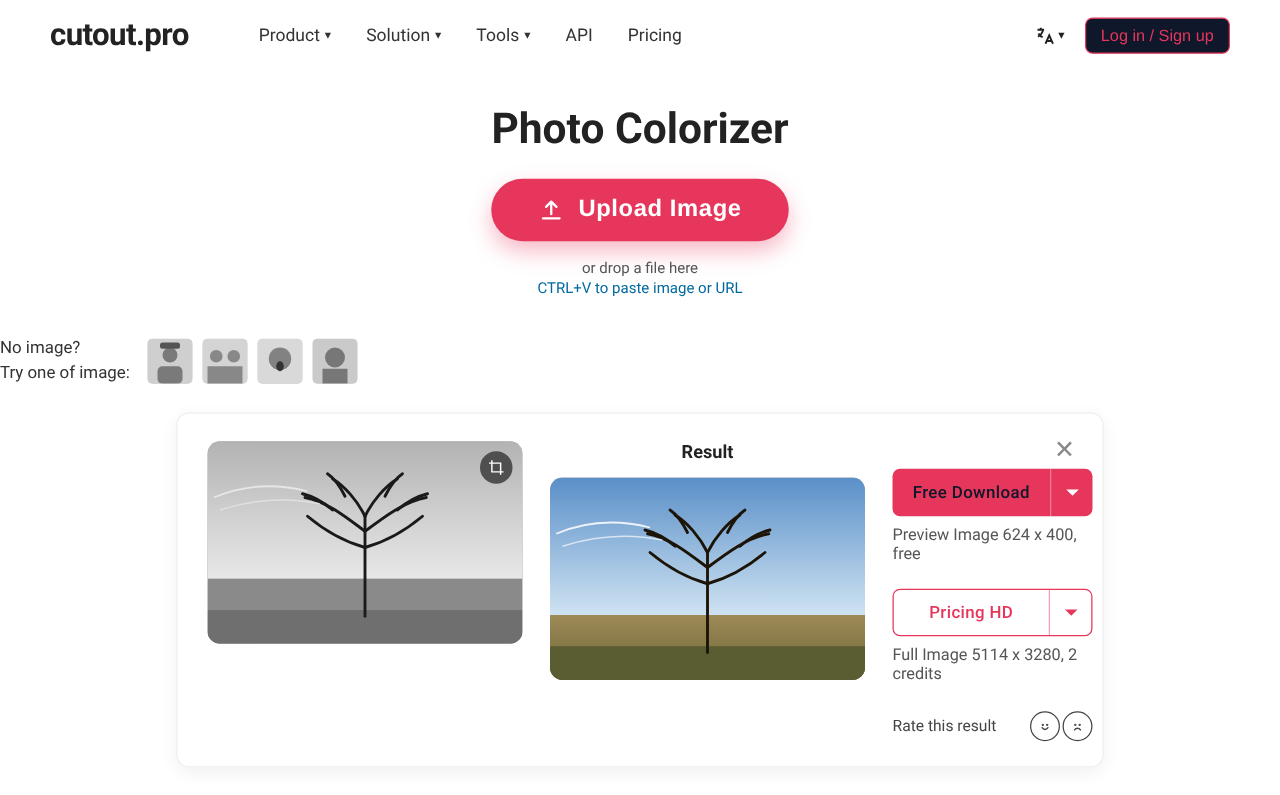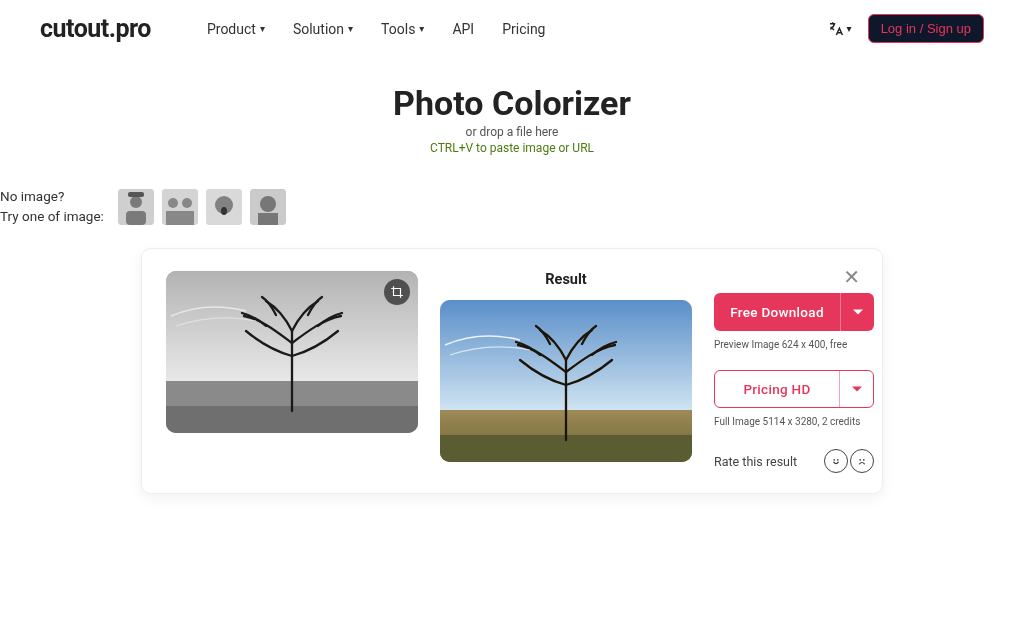--- a/index.html
+++ b/index.html
@@ -57,22 +57,22 @@
     padding: 14px 38px;
     font-size: 19px;
     font-weight: 600;
     letter-spacing: 0.5px;
     display: inline-flex;
     align-items: center;
     gap: 12px;
     cursor: pointer;
     box-shadow: 0 8px 18px rgba(231,54,91,0.35);
   }
-  .drop-text { font-size: 12px; color: #555; margin-top: 2px; }
-  .paste-text { font-size: 12px; color: #4d7c0f; margin-top: 2px; }
+  .drop-text { font-size: 12px; color: #555; margin-top: 14px; }
+  .paste-text { font-size: 12px; color: #0369a1; margin-top: 2px; }
   .samples {
     display: flex;
     align-items: center;
     gap: 14px;
     margin-top: 32px;
     font-size: 13.5px;
     color: #333;
   }
   .sample-text { text-align: left; line-height: 1.45; }
   .sample-row { display: flex; gap: 8px; }
@@ -117,28 +117,28 @@
     display: flex; width: 160px; height: 38px; border-radius: 6px; overflow: hidden;
     cursor: pointer;
   }
   .btn-main {
     flex: 1; display: flex; align-items: center; justify-content: center;
     font-size: 13.5px; font-weight: 500; letter-spacing: 0.3px;
   }
   .btn-caret {
     width: 34px; display: flex; align-items: center; justify-content: center;
   }
-  .btn-solid { background: #e7365b; color: #ffffff; }
+  .btn-solid { background: #e7365b; color: #0f172a; }
   .btn-solid .btn-caret { border-left: 1px solid rgba(255,255,255,0.35); }
   .btn-outline {
     border: 1px solid #e7365b; color: #e7365b; background: #fff;
   }
   .btn-outline .btn-caret { border-left: 1px solid rgba(231,54,91,0.45); }
   .btn-caret svg { width: 12px; height: 12px; }
-  .helper { font-size: 10px; color: #555; margin-top: 8px; }
+  .helper { font-size: 13px; color: #555; margin-top: 8px; }
   .gap { height: 20px; }
   .rate-row {
     display: flex; align-items: center; gap: 2px; margin-top: 22px;
     font-size: 12.5px; color: #444;
   }
   .face-btn {
     width: 24px; height: 24px; border-radius: 50%; border: 1.6px solid #444;
     display: flex; align-items: center; justify-content: center; cursor: pointer;
     background: #fff;
   }
@@ -177,20 +177,26 @@
           <path d="M12.5 20l4-9 4 9M13.8 17h5.4"></path>
         </svg>
       <span class="chev">▾</span>
     </div>
     <button class="login-btn">Log in / Sign up</button>
   </div>
 </div>
 
 <div class="hero">
   <h1 class="title">Photo Colorizer</h1>
+  <button class="upload-btn">
+    <svg width="20" height="20" viewBox="0 0 24 24" fill="none" stroke="#fff" stroke-width="2.2" stroke-linecap="round" stroke-linejoin="round">
+        <path d="M12 16V4M7 9l5-5 5 5M4 20h16"></path>
+      </svg>
+    <span>Upload Image</span>
+  </button>
   <div class="drop-text">or drop a file here</div>
   <div class="paste-text">CTRL+V to paste image or URL</div>
 
   <div class="samples">
     <div class="sample-text">
       <div>No image?</div>
       <div>Try one of image:</div>
     </div>
     <div class="sample-row">
       <div class="sample">

